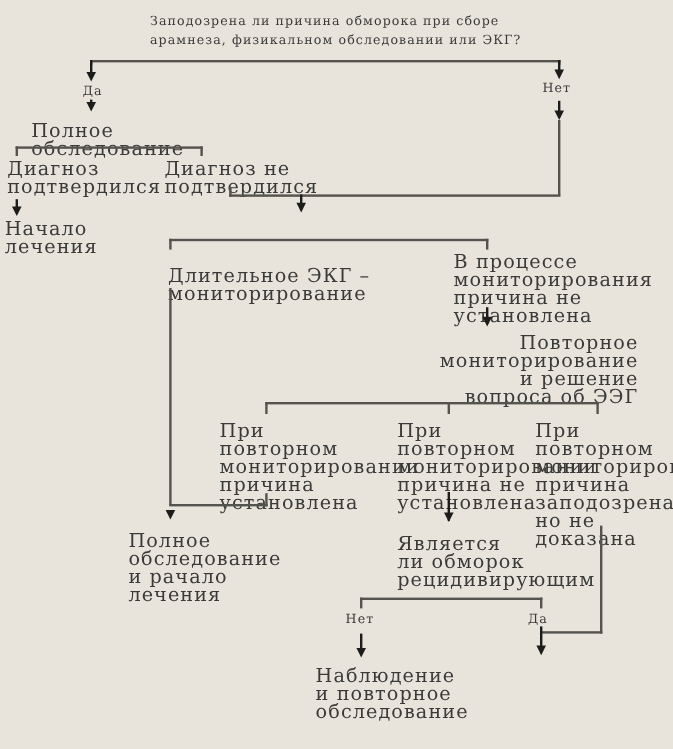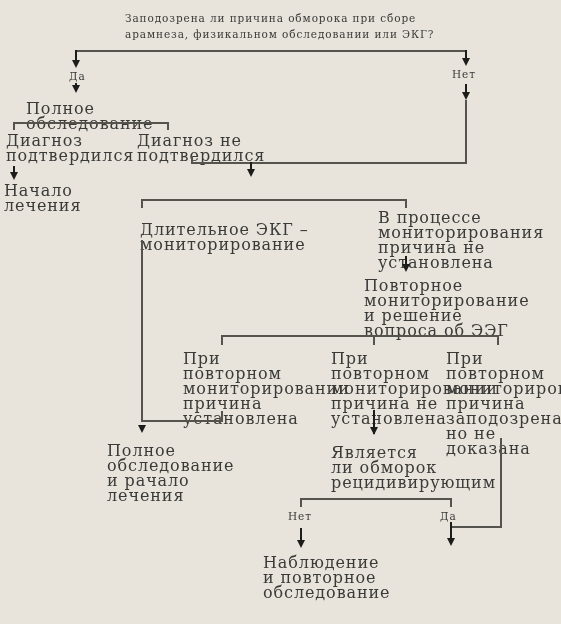--- a/index.html
+++ b/index.html
@@ -115,21 +115,21 @@
 
 
   <div class="vline" style="left:141px; top:240px; height:181px;"></div>
 
   <div class="node" style="left:378px; top:210px; width:180px;">В процессе
 мониторирования
 причина не установлена</div>
   <div class="stem" style="left:405px; top:256px; height:14px;"></div>
   <div class="arrow" style="left:401.5px; top:264px;"></div>
 
-  <div class="node" style="left:364px; top:278px; width:180px;">Повторное
+  <div class="node" style="left:352px; top:278px; width:180px;text-align:right;">Повторное
 мониторирование
 и решение
 вопроса об ЭЭГ</div>
 
   <div class="hline" style="left:221px; top:335px; width:278px;"></div>
   <div class="vline" style="left:221px; top:335px; height:10px;"></div>
   <div class="vline" style="left:373px; top:335px; height:10px;"></div>
   <div class="vline" style="left:497px; top:335px; height:10px;"></div>
 
   <div class="node" style="left:183px; top:351px; width:130px;">При повторном

